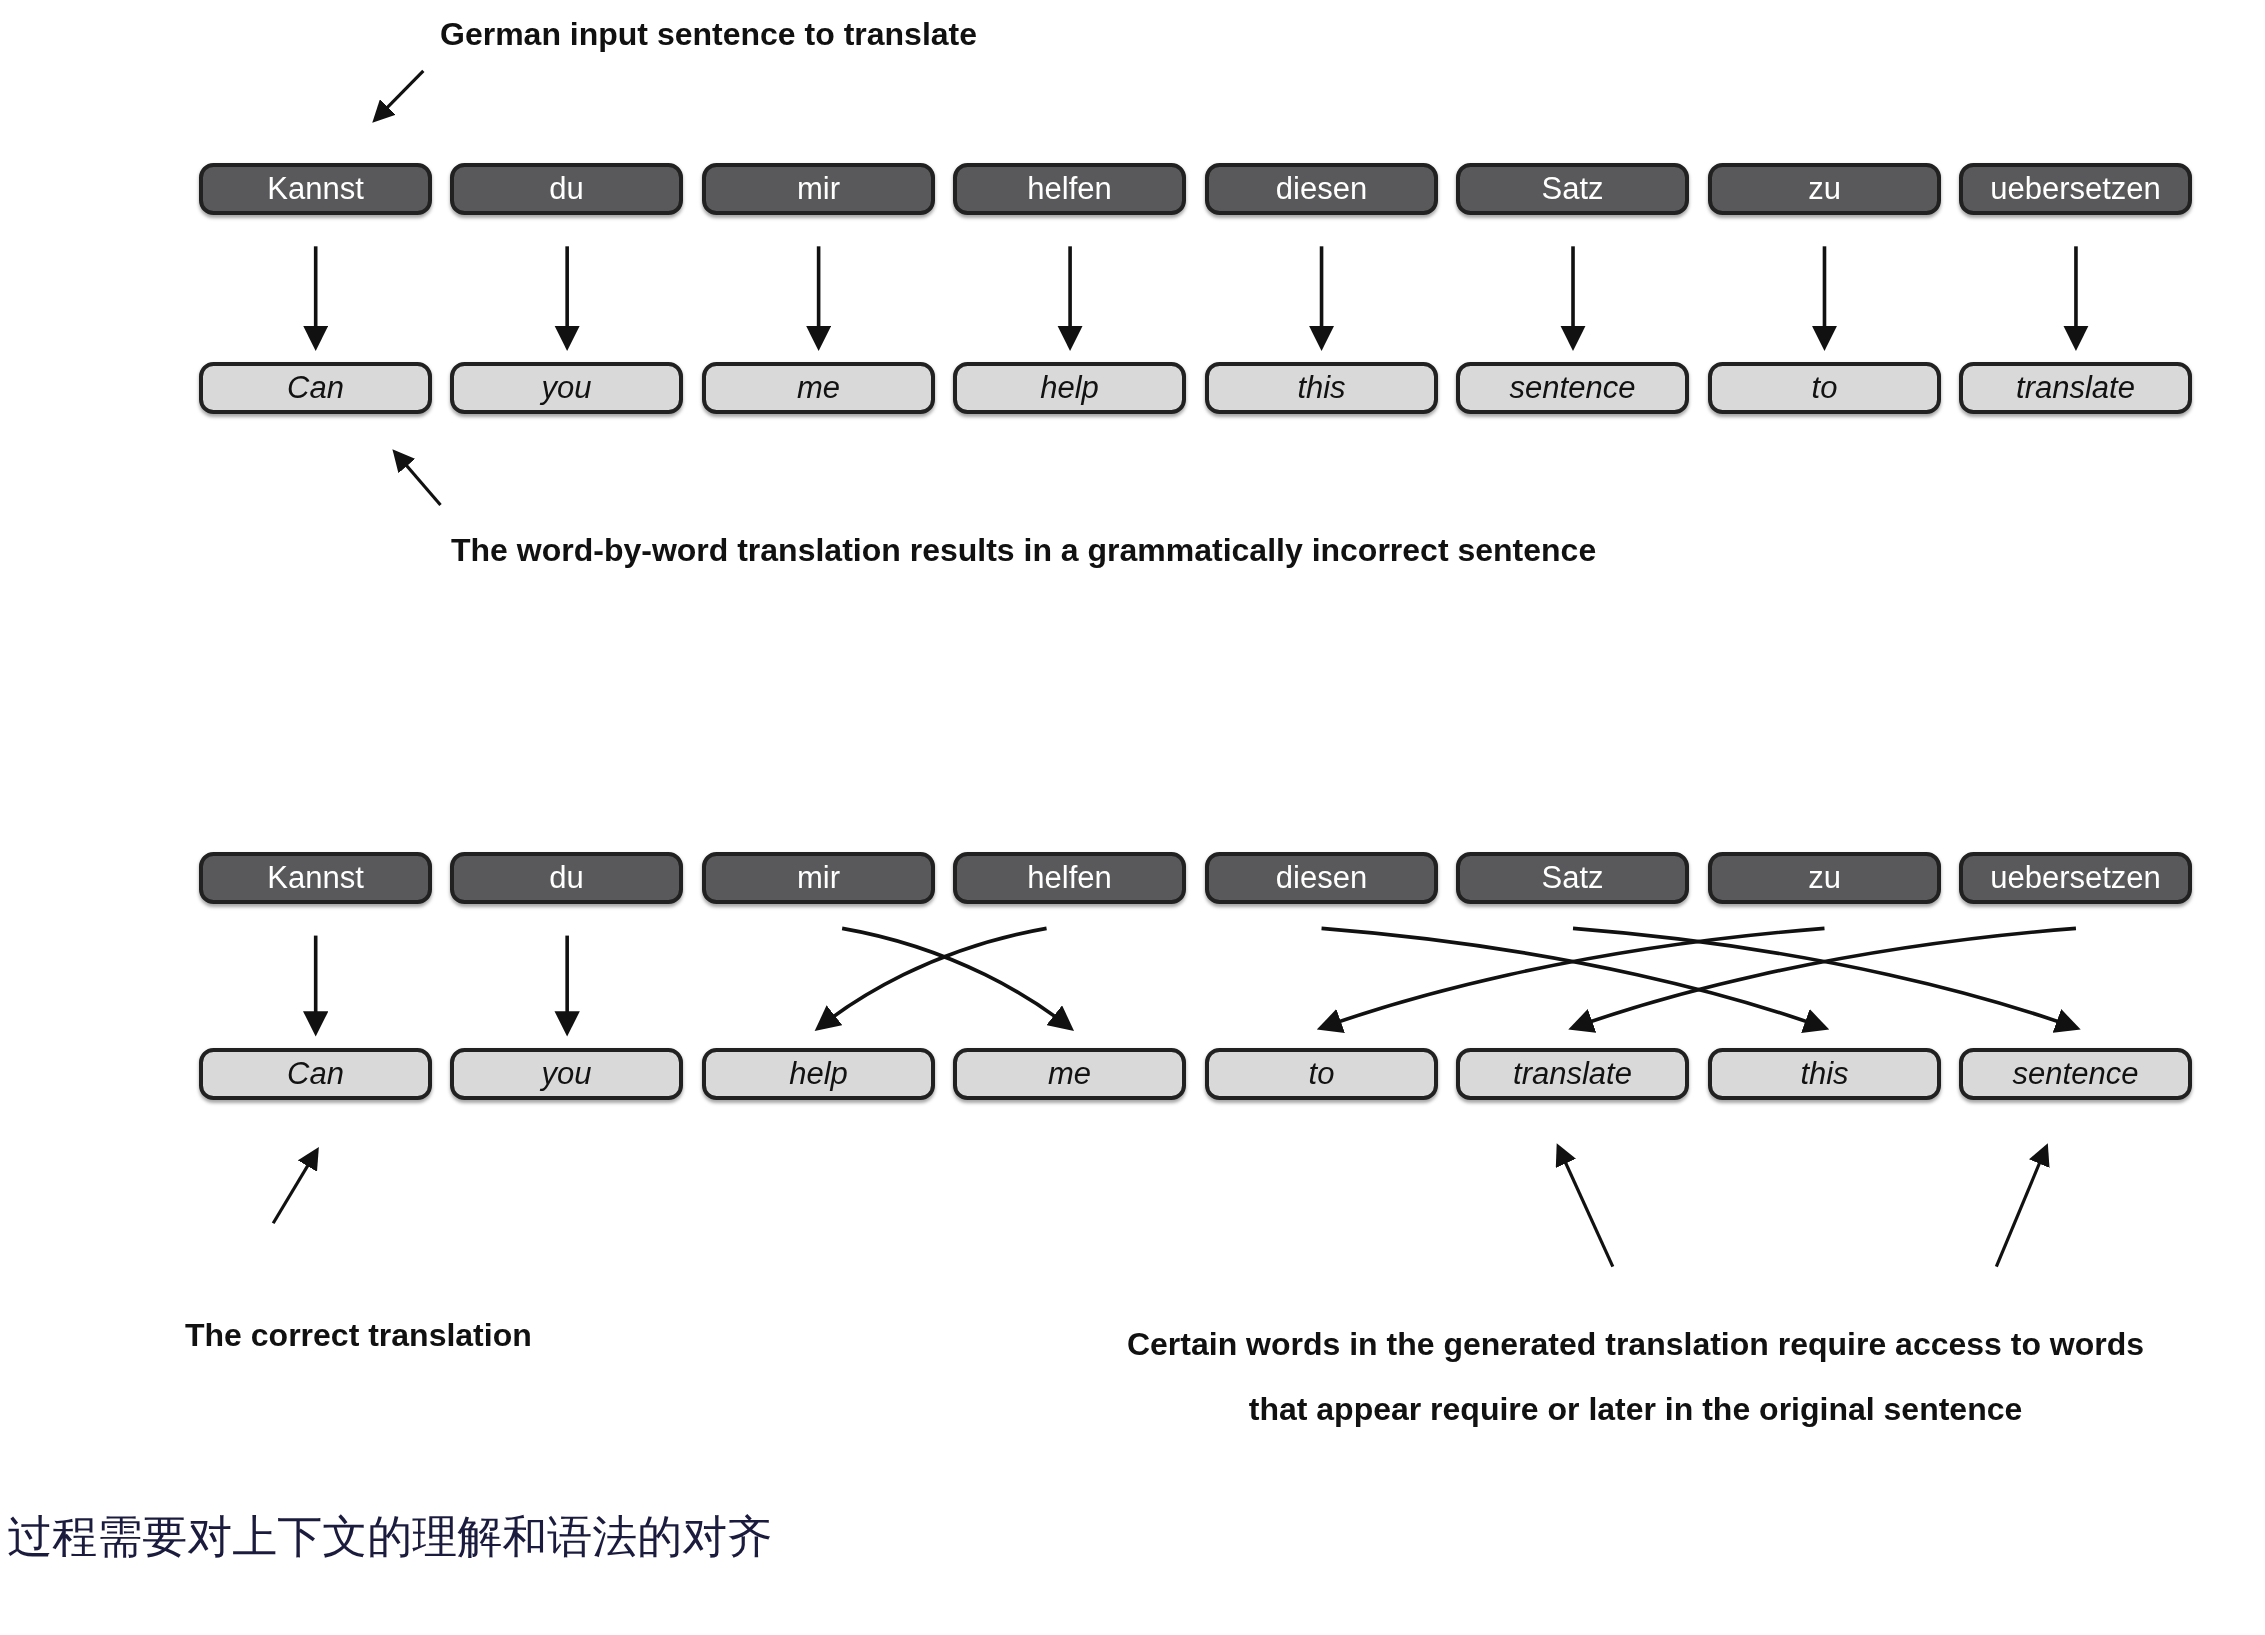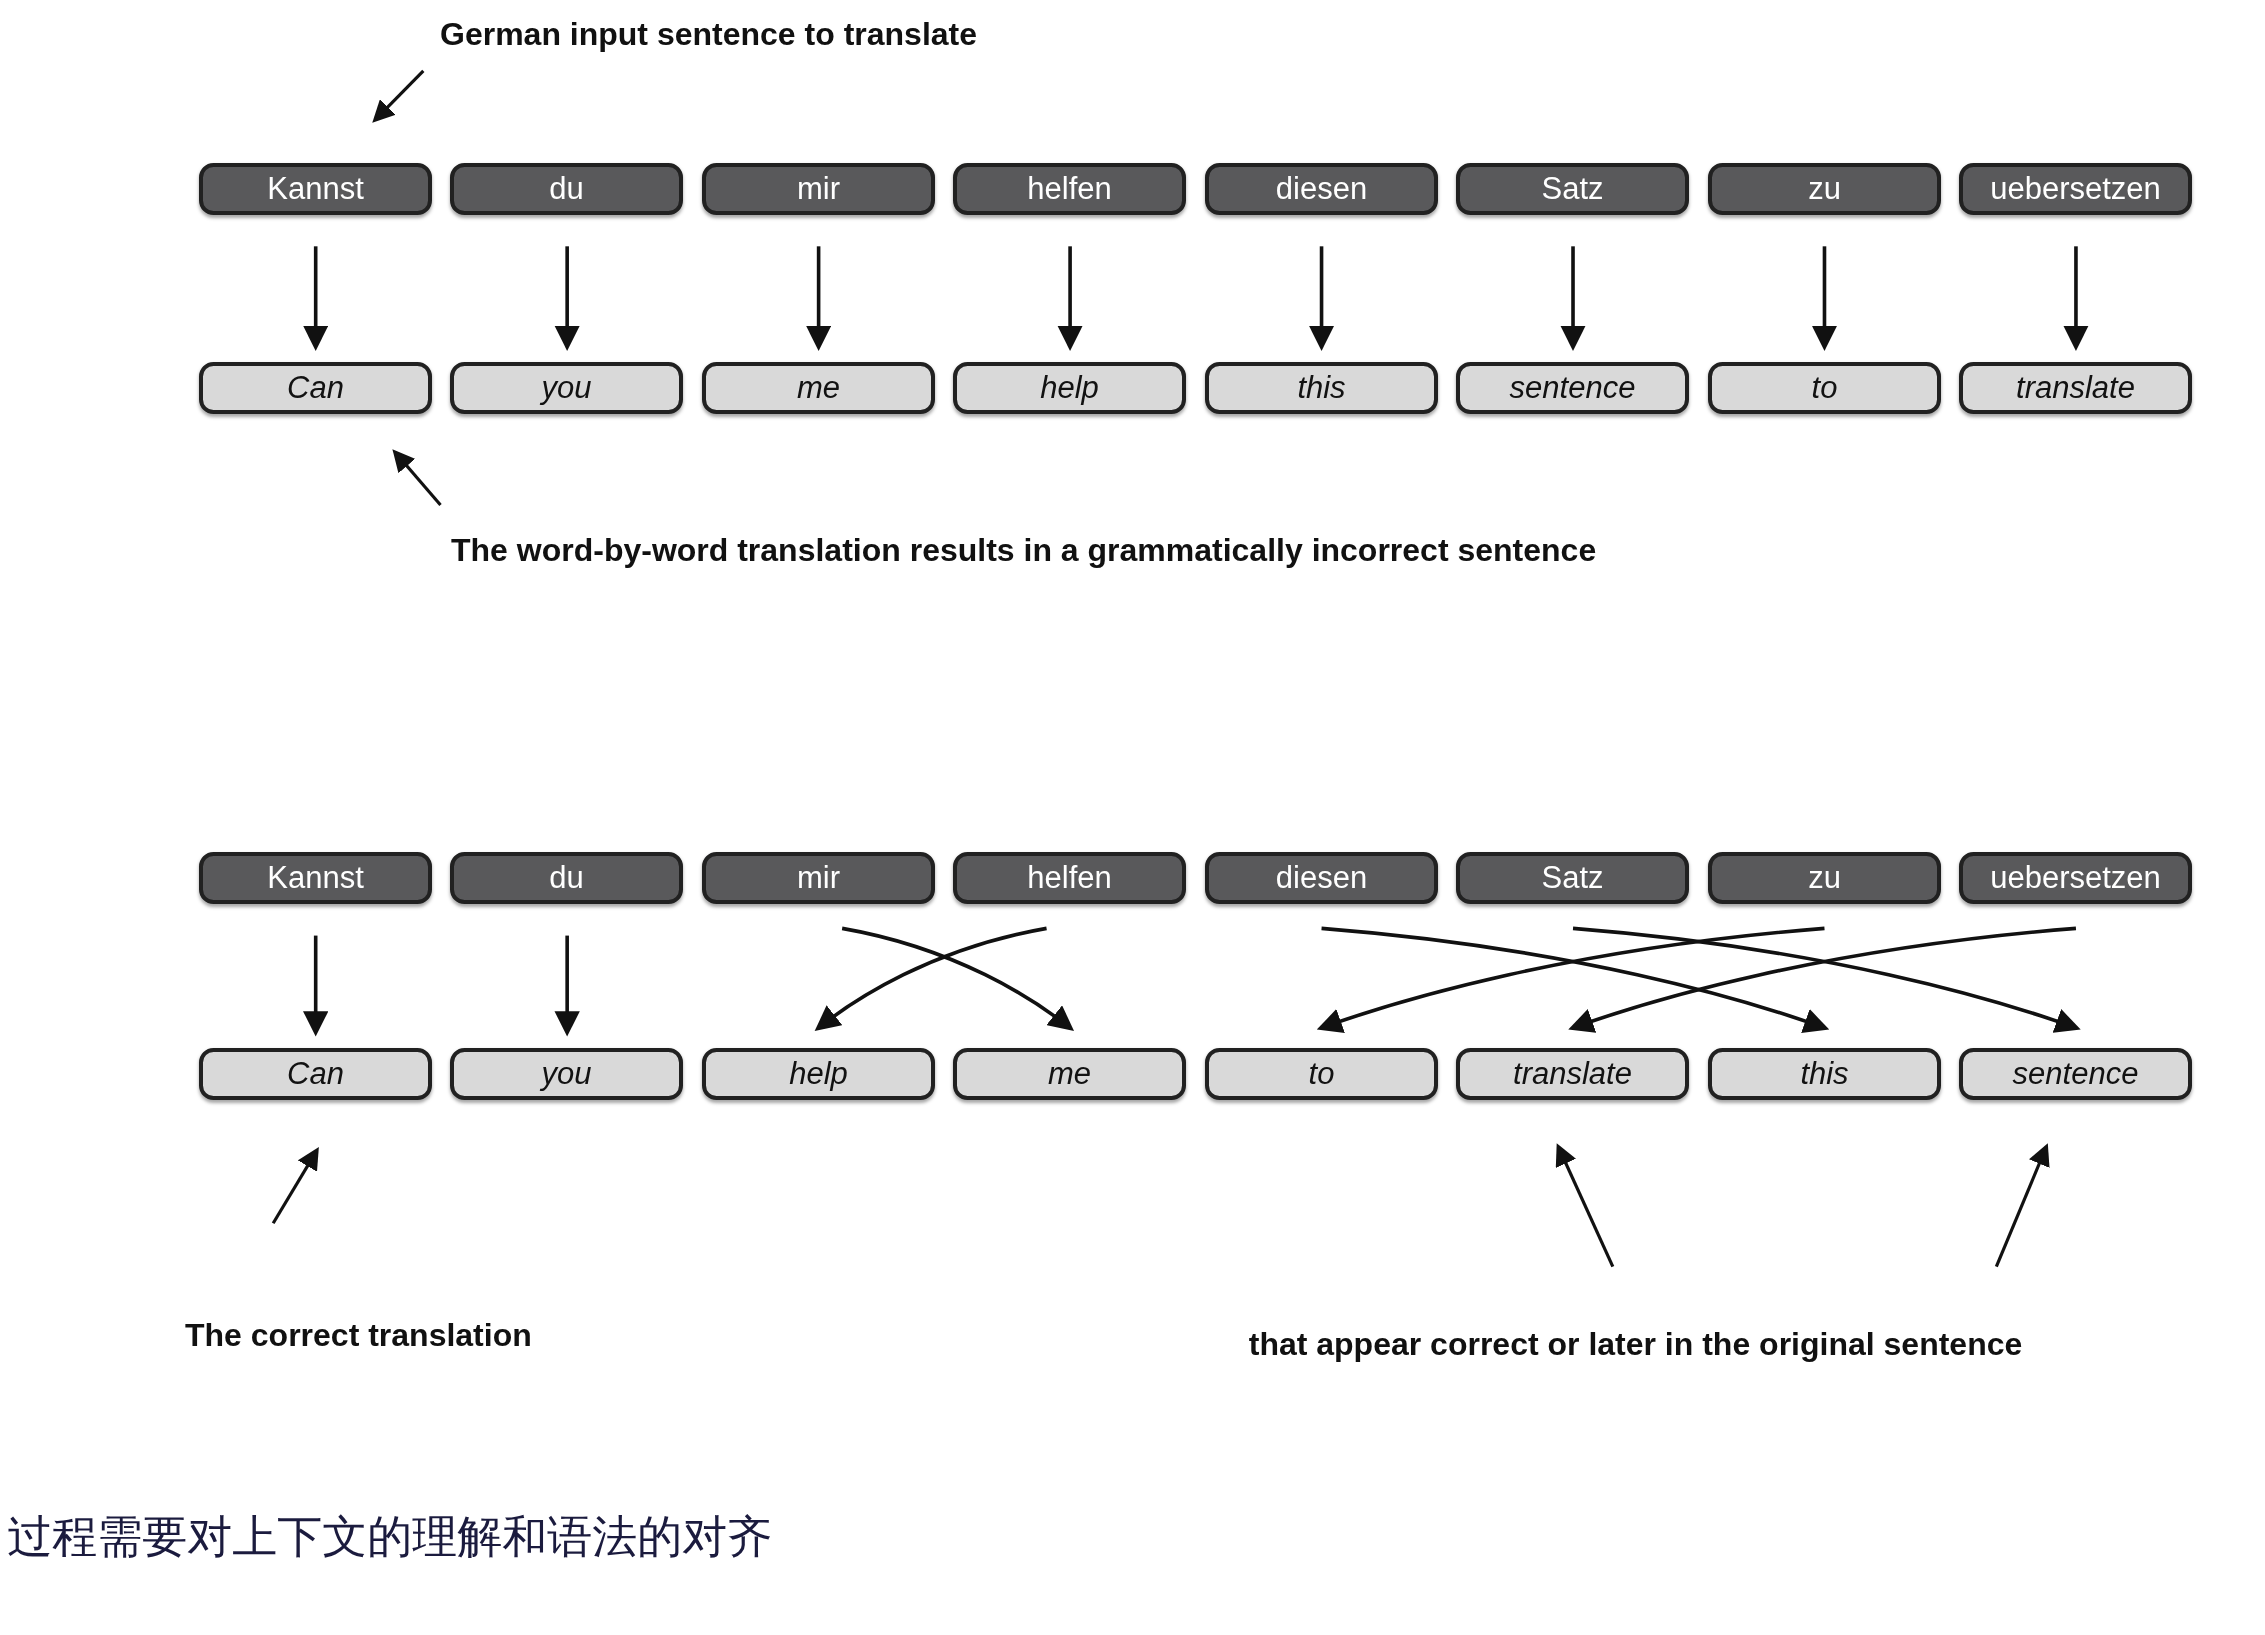--- a/index.html
+++ b/index.html
@@ -161,21 +161,22 @@
       <div class="word-box en" style="left: 953px; top: 1048px;">me</div>
       <div class="word-box en" style="left: 1205px; top: 1048px;">to</div>
       <div class="word-box en" style="left: 1456px; top: 1048px;">translate</div>
       <div class="word-box en" style="left: 1708px; top: 1048px;">this</div>
       <div class="word-box en" style="left: 1959px; top: 1048px;">sentence</div>
     </div>
 
   <div class="ann" id="ann-correct" style="left:185px; top:1306px;">The correct translation</div>
 
   <div class="ann" id="ann-context" style="left:1052px; top:1301px; width:1167px;">
-    <div>that appear correct or later in the original sentence</div>
+    <div>Certain words in the generated translation require access to words</div>
+    <div>that appear require or later in the original sentence</div>
   </div>
 
   <div id="caption">
     <div>过程需要对上下文的理解和语法的对齐</div>
   </div>
 
 </div>
 
 
 </body></html>

